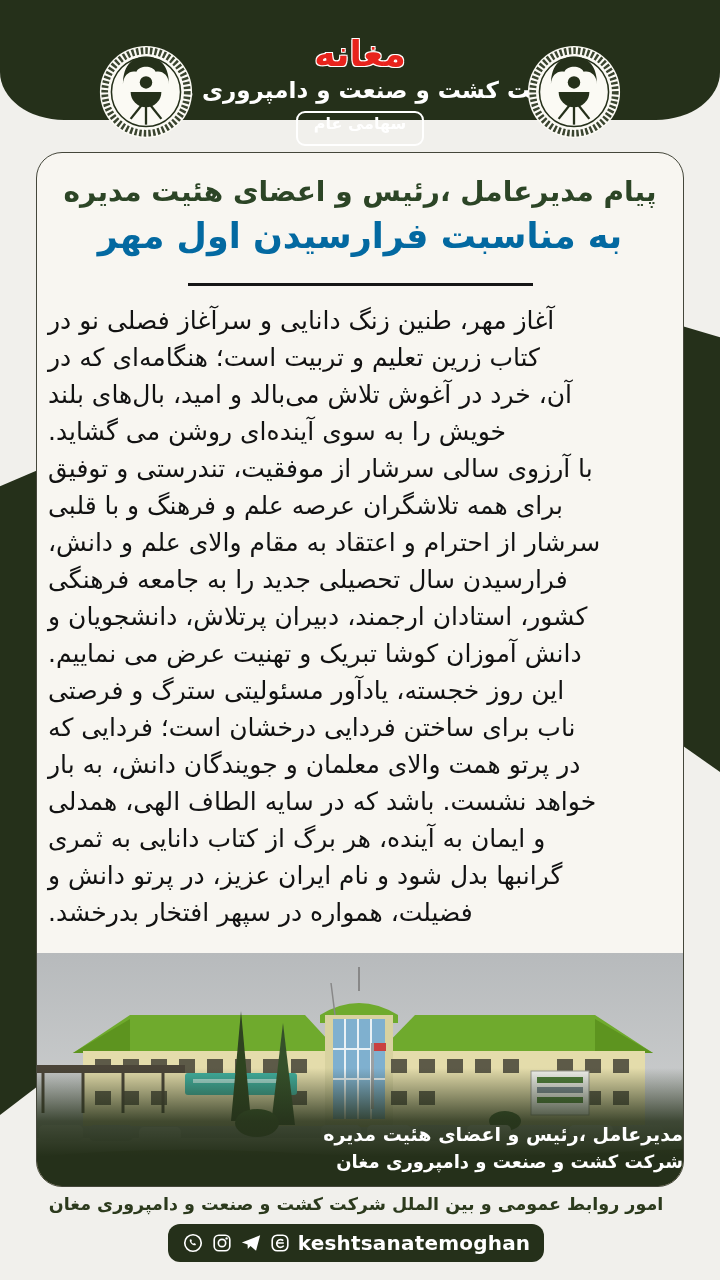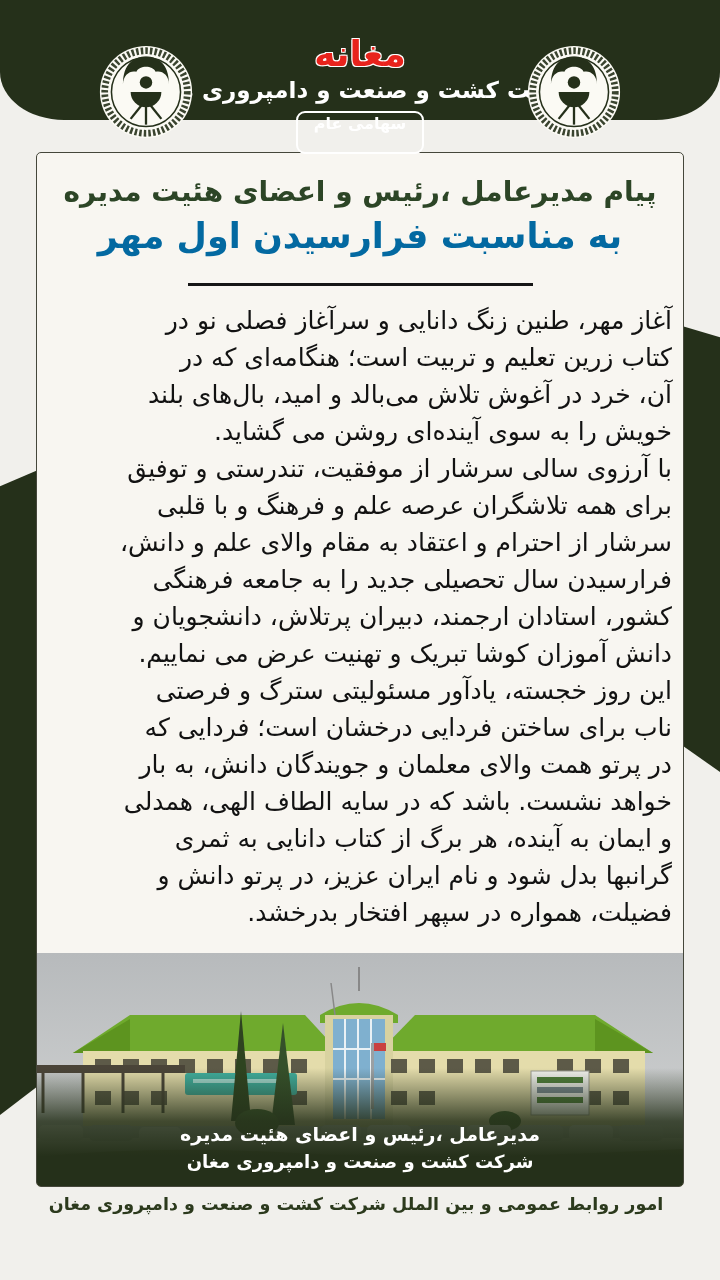--- a/index.html
+++ b/index.html
@@ -17,63 +17,63 @@
   }
   .brand-title{
     margin-top:36px;font-size:36px;font-weight:bold;color:#e8231c;
     text-shadow:1px 1px 0 #fff,-1px 1px 0 #fff,1px -1px 0 #fff,-1px -1px 0 #fff;
     line-height:1;
   }
   .company-name{
     margin-top:6px;font-size:23px;font-weight:bold;color:#ffffff;line-height:1.1;
   }
   .shares-badge{
-    display:inline-block;margin-top:8px;padding:1px 16px 19px 16px;
+    display:inline-block;margin-top:8px;padding:1px 16px 11px 16px;
     border:2px solid #ffffff;border-radius:9px;
     color:#ffffff;font-size:16px;font-weight:bold;
   }
   .emblem{position:absolute;top:44px;width:96px;height:96px;}
   .emblem.left{left:98px;}
   .emblem.right{right:98px;}
   
   .deco{position:absolute;background:#25301a;z-index:1;}
   .deco-right{right:0;top:326px;width:38px;height:446px;
     clip-path:polygon(0 0,100% 2.5%,100% 100%,0 94%);}
   .deco-left{left:0;top:470px;width:38px;height:645px;
     clip-path:polygon(0 2.5%,100% 0,100% 95.5%,0 100%);}
   
   .card{
     position:absolute;top:152px;left:36px;width:648px;height:1035px;
-    background:#f8f6f1;border:1.5px solid #45473b;border-radius:5px;
+    background:#f8f6f1;border:1.5px solid #45473b;border-radius:26px;
     overflow:hidden;z-index:3;box-sizing:border-box;
   }
   .msg-title1{
     margin-top:20px;text-align:center;
     color:#2c4526;font-size:28px;font-weight:bold;line-height:1.35;
   }
   .msg-title2{
     text-align:center;color:#0369a1;font-size:35px;font-weight:bold;line-height:1.2;
     margin-top:4px;
   }
   .divider{width:345px;height:3px;background:#161616;margin:26px auto 0 auto;}
   .msg-body{
     margin:16px auto 0 auto;width:624px;
-    text-align:right;white-space:pre-line;
+    text-align:left;white-space:pre-line;
     color:#121212;font-size:25px;line-height:37px;font-weight:500;
     font-family:"DejaVu Sans", sans-serif;
   }
   
   .photo{
     position:absolute;bottom:0;left:0;width:100%;height:233px;overflow:hidden;
   }
   .photo svg{display:block;}
   .caption-overlay{
     position:absolute;bottom:0;left:0;width:100%;height:118px;
     background:linear-gradient(to bottom, rgba(37,48,26,0) 0%, rgba(37,48,26,.85) 45%, #25301a 75%);
-    display:flex;flex-direction:column;justify-content:flex-end;align-items:center;
+    display:flex;flex-direction:column;justify-content:flex-end;
     padding-bottom:12px;box-sizing:border-box;
   }
   .caption-line1{color:#ffffff;font-size:19px;font-weight:bold;line-height:1.5;}
   .caption-line2{color:#ffffff;font-size:18px;font-weight:bold;line-height:1.4;}
   
   .footer{
     position:absolute;top:1194px;left:0;width:712px;text-align:center;z-index:4;
   }
   .footer-credit{
     color:#2c3a1d;font-size:17.5px;font-weight:bold;
@@ -264,13 +264,32 @@
 
     <div class="caption-overlay">
       <div class="caption-line1">مدیرعامل ،رئیس و اعضای هئیت مدیره</div>
       <div class="caption-line2">شرکت کشت و صنعت و دامپروری مغان</div>
     </div>
   </div>
 </div>
 
 <div class="footer">
   <div class="footer-credit">امور روابط عمومی و بین الملل شرکت کشت و صنعت و دامپروری مغان</div>
+  <div class="social-pill">
+    <svg class="icon" viewBox="0 0 24 24">
+      <circle cx="12" cy="12" r="9" fill="none" stroke="#fff" stroke-width="1.8"></circle>
+      <path d="M8.6,8.2 c-.5,1 0,3 1.6,4.6 c1.6,1.6 3.6,2.1 4.6,1.6 l.4-1.4 -2,-.9 -.9,.8 c-.9,-.5 -1.7,-1.3 -2.2,-2.2 l.8,-.9 -.9,-2 Z" fill="#fff"></path>
+    </svg>
+    <svg class="icon" viewBox="0 0 24 24">
+      <rect x="3.5" y="3.5" width="17" height="17" rx="5" fill="none" stroke="#fff" stroke-width="1.8"></rect>
+      <circle cx="12" cy="12" r="4" fill="none" stroke="#fff" stroke-width="1.8"></circle>
+      <circle cx="17" cy="7" r="1.3" fill="#fff"></circle>
+    </svg>
+    <svg class="icon" viewBox="0 0 24 24">
+      <polygon points="2,11.5 22,3.5 17.5,20.5 11.5,15.2 8.5,18.5 8.3,13.7" fill="#fff"></polygon>
+    </svg>
+    <svg class="icon" viewBox="0 0 24 24">
+      <rect x="3.5" y="3.5" width="17" height="17" rx="5.5" fill="none" stroke="#fff" stroke-width="1.8"></rect>
+      <path d="M15.5,9.5 a4.2,4.2 0 1 0 .6,5.4 M7.8,12 h8.4" fill="none" stroke="#fff" stroke-width="1.8"></path>
+    </svg>
+    <span class="social-handle">keshtsanatemoghan</span>
+  </div>
 </div>
 
 </body></html>

